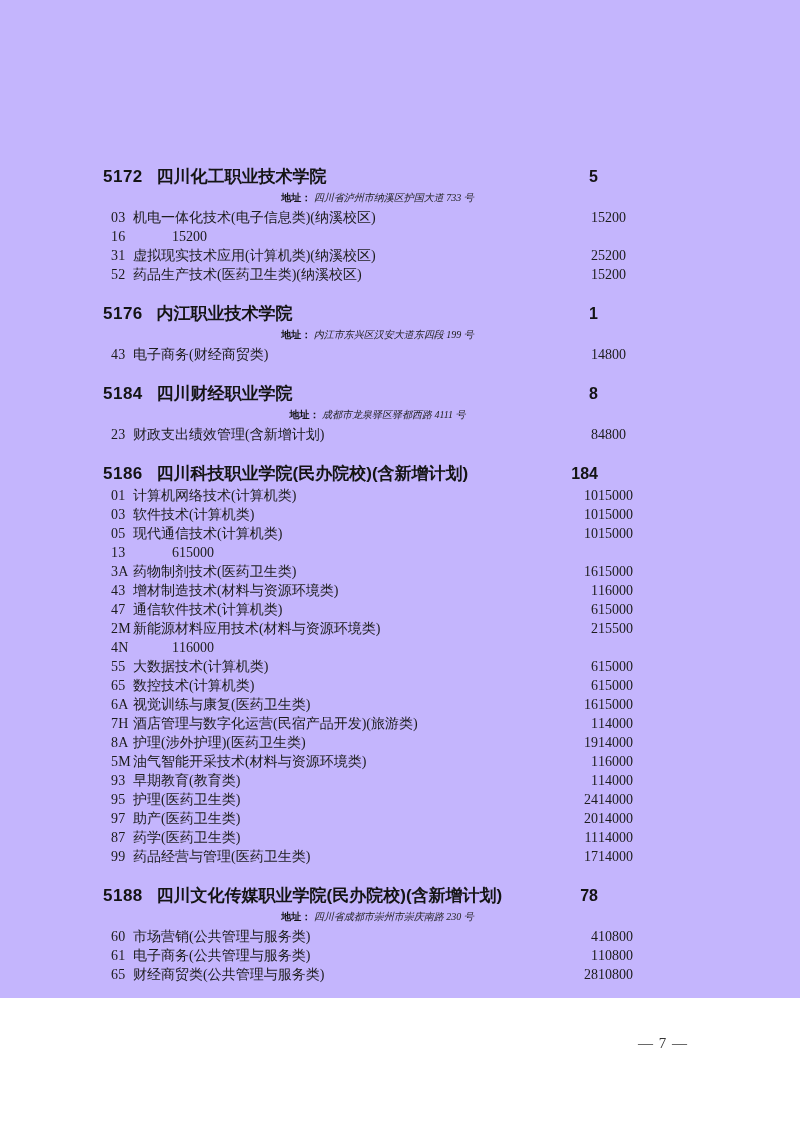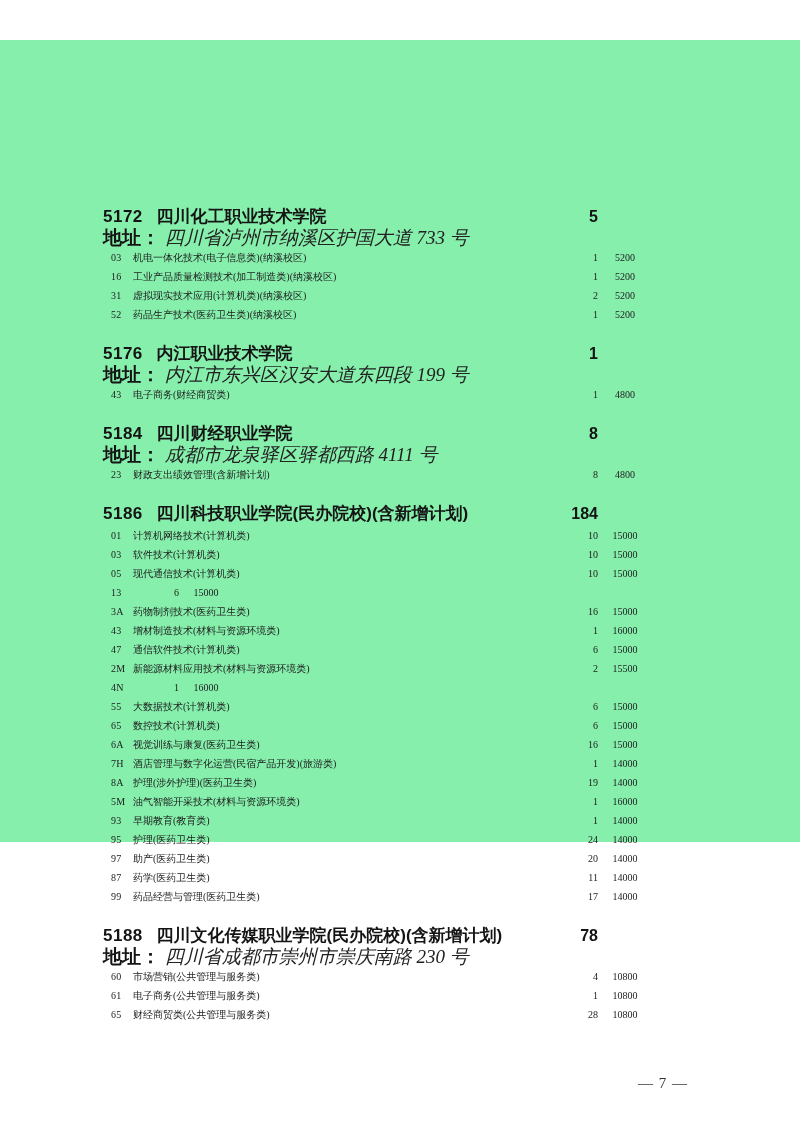--- a/index.html
+++ b/index.html
@@ -10,23 +10,22 @@
   body {
     width: 800px;
     height: 1131px;
     font-family: "Liberation Serif", "DejaVu Serif", serif;
     color: #1c1c1c;
     overflow: hidden;
   }
   .page {
     position: relative;
     width: 800px;
-    height: 802px;
-    background: #86efac;
-    margin-top: 40px;
+    height: 998px;
+    background: #c4b5fd;
   }
   .content {
     position: absolute;
     left: 103px;
     top: 167px;
     width: 549px;
   }
   .section { margin-bottom: 20px; }
   .section:last-child { margin-bottom: 0; }
 
@@ -38,40 +37,41 @@
     font-size: 17px;
     line-height: 20px;
     color: #141414;
     margin-bottom: 2px;
     white-space: nowrap;
   }
   .inst-title { flex: 1; min-width: 0; }
   .inst-code { margin-right: 9px; letter-spacing: 0.5px; }
 
   .address-line {
-    font-size: 19px;
+    font-size: 10px;
     line-height: 17px;
     margin-bottom: 2px;
     white-space: nowrap;
+    text-align: center;
   }
   .addr-label {
     font-family: "Liberation Sans", "DejaVu Sans", sans-serif;
     font-weight: bold;
     color: #141414;
   }
   .addr-text {
     font-family: "Liberation Serif", "DejaVu Serif", serif;
     font-style: italic;
     color: #222222;
   }
 
   .program-row {
     display: flex;
     align-items: baseline;
-    font-size: 10px;
+    font-size: 14px;
     line-height: 19px;
     padding-left: 8px;
     white-space: nowrap;
   }
   .prog-code {
     width: 22px;
     flex: 0 0 22px;
     letter-spacing: 0.3px;
   }
   .prog-name {
@@ -80,21 +80,21 @@
     overflow: hidden;
   }
   .col-count {
     flex: 0 0 46px;
     width: 46px;
     text-align: right;
   }
   .col-tuition {
     flex: 0 0 54px;
     width: 54px;
-    text-align: center;
+    text-align: left;
   }
   .inst-header .col-count { font-size: 16px; }
 
   .footer {
     position: absolute;
     left: 626px;
     top: 1034px;
     width: 74px;
     text-align: center;
     font-size: 15px;
@@ -124,21 +124,20 @@
     </div>
     <div class="programs">
           <div class="program-row">
     <span class="prog-code">03</span>
     <span class="prog-name">机电一体化技术(电子信息类)(纳溪校区)</span>
     <span class="col-count">1</span>
     <span class="col-tuition">5200</span>
   </div>
           <div class="program-row">
     <span class="prog-code">16</span>
-    <span class="prog-name">工业产品质量检测技术(加工制造类)(纳溪校区)</span>
     <span class="col-count">1</span>
     <span class="col-tuition">5200</span>
   </div>
           <div class="program-row">
     <span class="prog-code">31</span>
     <span class="prog-name">虚拟现实技术应用(计算机类)(纳溪校区)</span>
     <span class="col-count">2</span>
     <span class="col-tuition">5200</span>
   </div>
           <div class="program-row">

